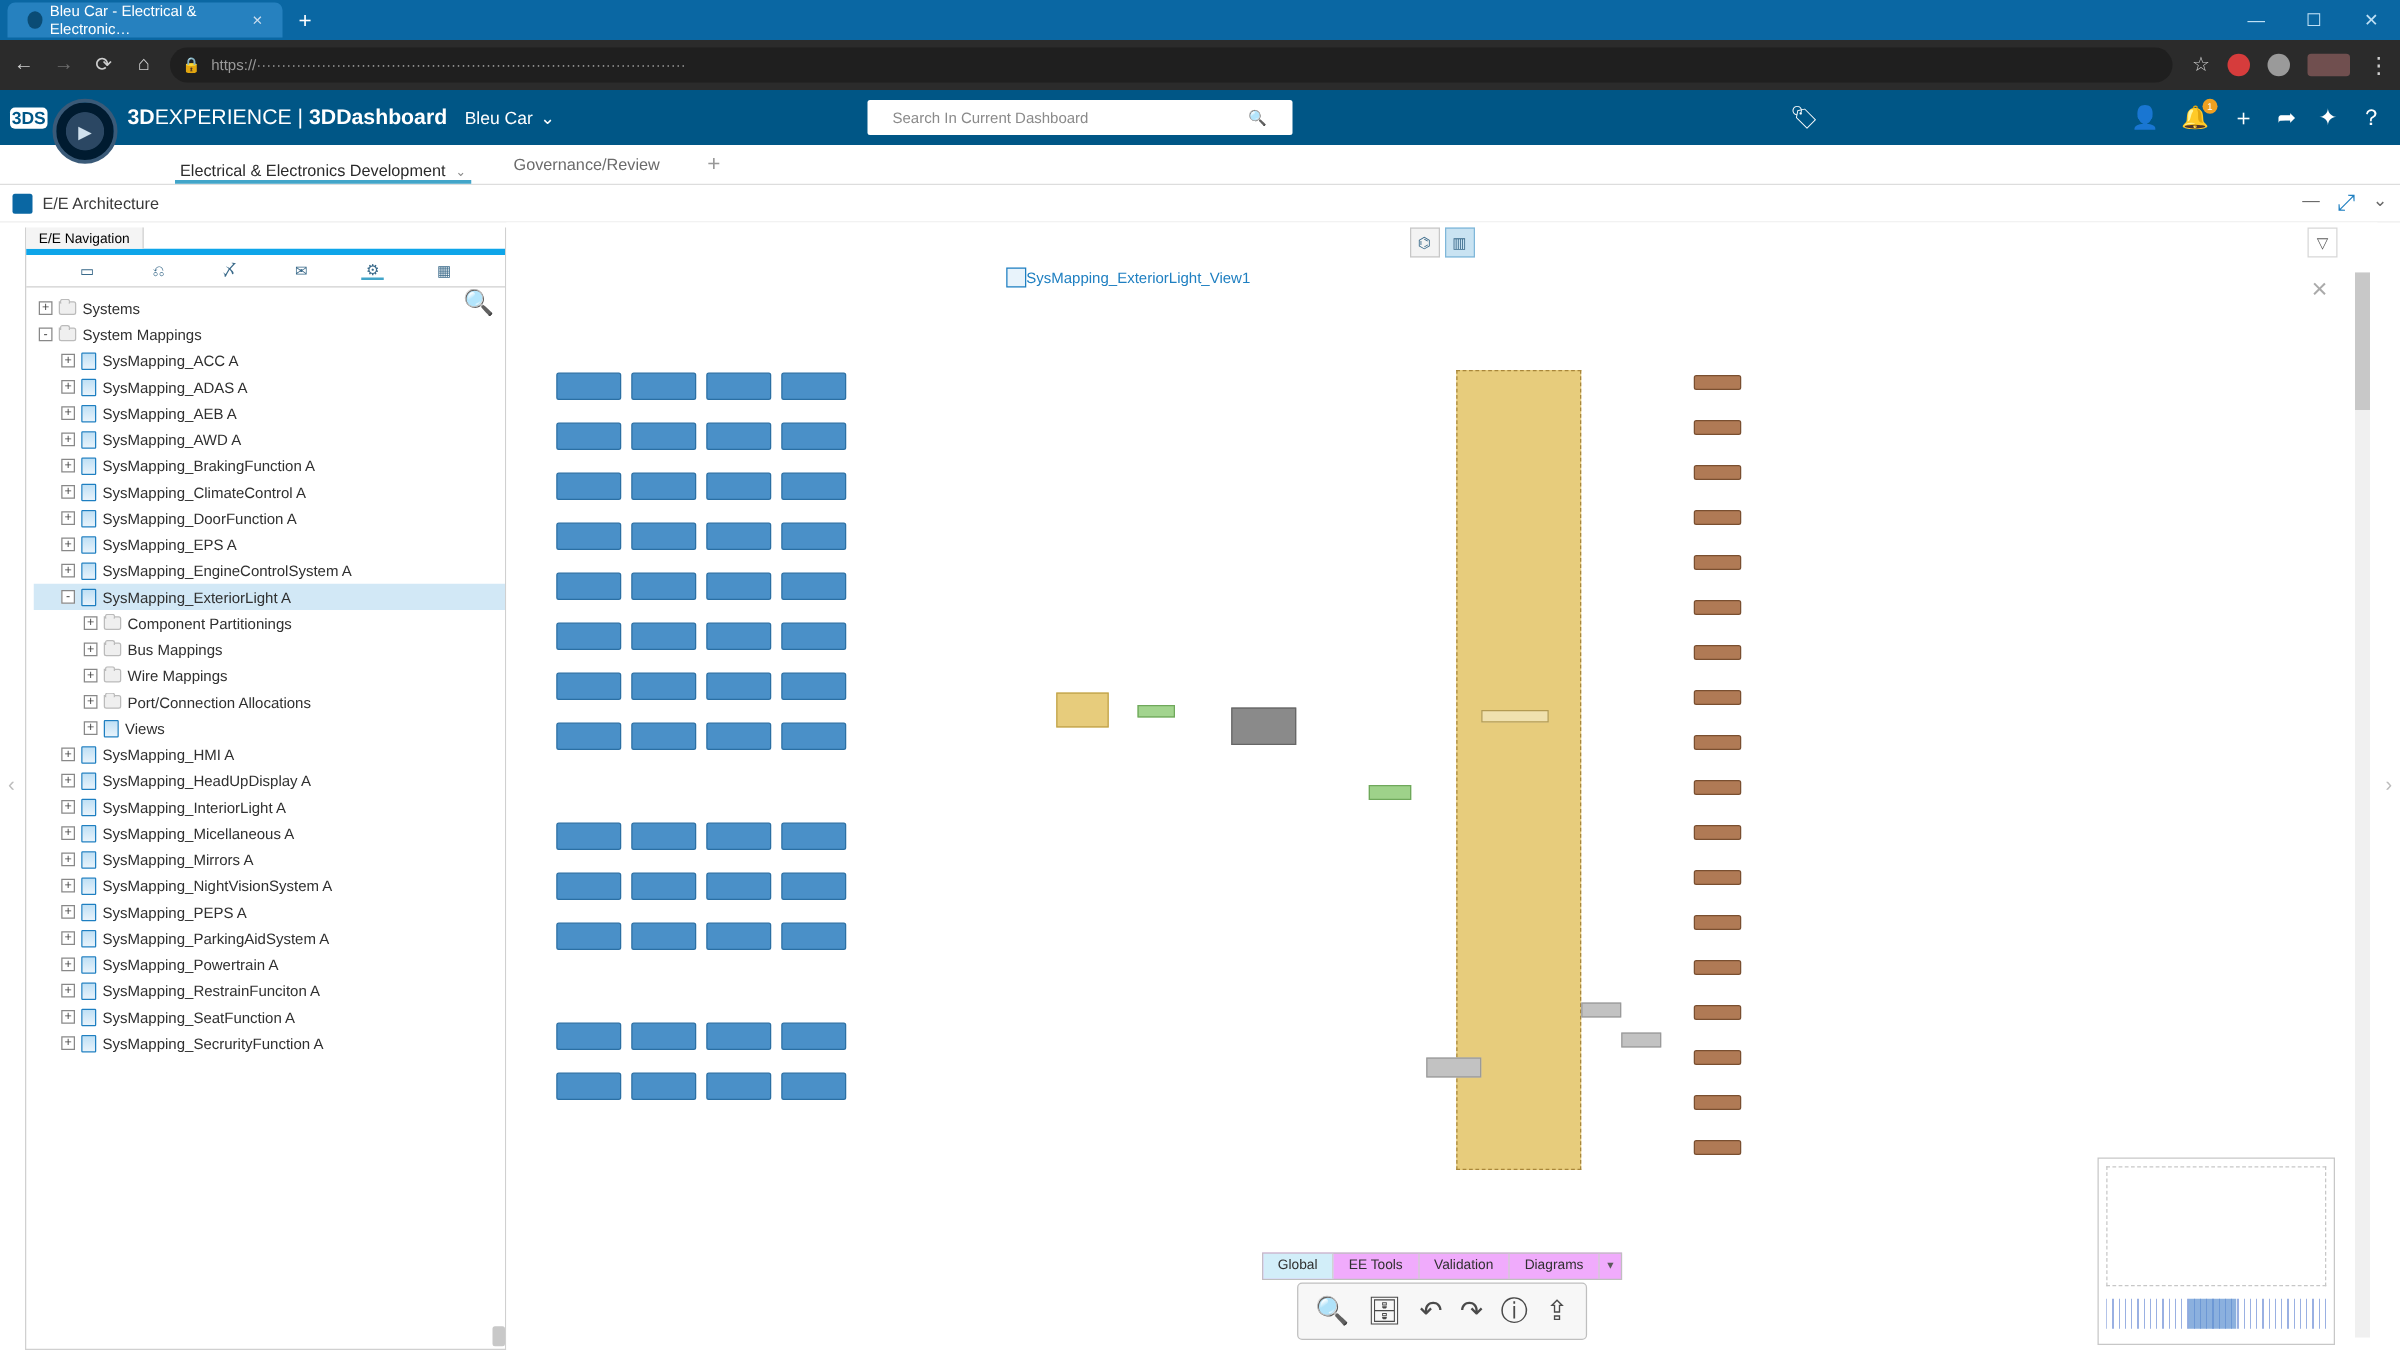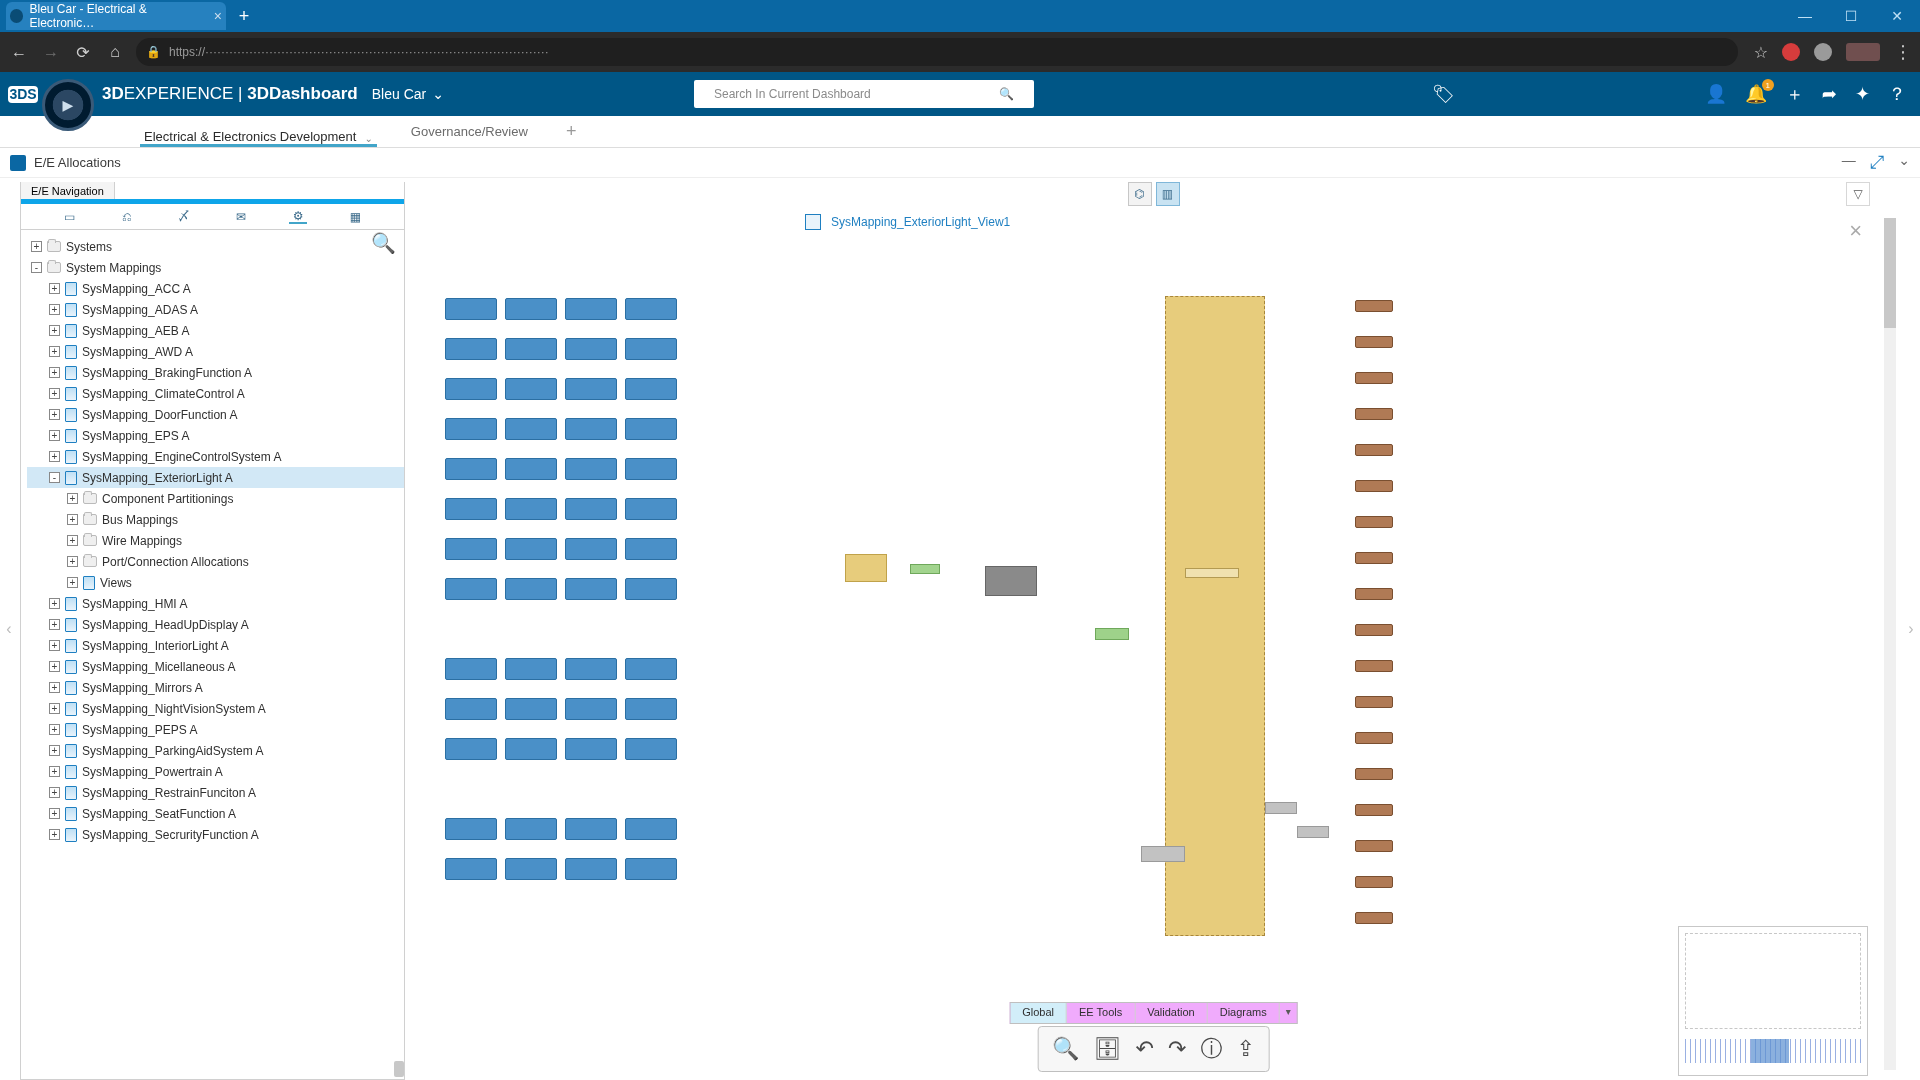--- a/index.html
+++ b/index.html
@@ -1,20 +1,20 @@
 <!DOCTYPE html>
 <html><head>
 <meta charset="utf-8">
 <style>
   * { margin:0; padding:0; box-sizing:border-box; font-family:Arial,Helvetica,sans-serif; }
   body { width:1920px; height:1080px; overflow:hidden; background:#fff; }
 
   
   .titlebar { height:32px; background:#0a67a3; display:flex; align-items:center; }
-  .tab { margin-left:6px; height:28px; width:220px; background:#2681bf; border-radius:6px 6px 0 0; display:flex; align-items:center; padding:0 4px; gap:6px; color:#fff; font-size:12px; }
+  .tab { margin-left:6px; height:28px; width:220px; background:#2681bf; border-radius:6px 6px 0 0; display:flex; align-items:center; padding:0 16px; gap:6px; color:#fff; font-size:12px; }
   .tab .favicon { width:14px; height:14px; background:#0a4c75; border-radius:50%; }
   .tab .close { margin-left:auto; color:#cde; font-size:14px; cursor:pointer; }
   .newtab { width:24px; height:24px; display:flex; align-items:center; justify-content:center; color:#fff; font-size:18px; margin-left:6px; cursor:pointer; }
   .wincontrols { margin-left:auto; display:flex; }
   .winbtn { width:46px; height:32px; display:flex; align-items:center; justify-content:center; color:#bfe0f5; font-size:14px; cursor:pointer; }
 
   .toolbar { height:40px; background:#2b2b2b; display:flex; align-items:center; padding:0 8px; gap:10px; color:#cfcfcf; }
   .navbtn { width:22px; height:22px; display:flex; align-items:center; justify-content:center; font-size:16px; color:#cfcfcf; cursor:pointer; }
   .urlbar { flex:1; height:28px; background:#1f1f1f; border-radius:14px; display:flex; align-items:center; padding:0 10px; gap:8px; color:#9a9a9a; font-size:12px; overflow:hidden; }
   .lock { font-size:12px; }
@@ -77,21 +77,21 @@
 
   
   .canvas { flex:1; position:relative; background:#fff; overflow:hidden; border-left:none; }
   .canvastop { position:absolute; top:4px; left:50%; transform:translateX(-50%); display:flex; gap:4px; }
   .ctbtn { width:24px; height:24px; border:1px solid #c7c7c7; background:#f3f3f3; display:flex; align-items:center; justify-content:center; font-size:12px; color:#3a6a8a; cursor:pointer; }
   .ctbtn.active { background:#c9e3f2; border-color:#7fb7d9; }
   .filterbtn { position:absolute; right:32px; top:4px; width:24px; height:24px; border:1px solid #d7d7d7; display:flex; align-items:center; justify-content:center; color:#5a5a5a; font-size:12px; cursor:pointer; }
   .scrollv { position:absolute; right:6px; top:40px; bottom:10px; width:12px; background:#f0f0f0; }
   .scrollv .thumb { position:absolute; left:0; right:0; top:0; height:110px; background:#c8c8c8; }
 
-  .viewtitle { position:absolute; left:400px; top:36px; display:flex; align-items:center; gap:10px; font-size:12px; }
+  .viewtitle { position:absolute; left:400px; top:36px; display:flex; align-items:center; font-size:12px; }
   .viewtitle a { color:#1e7fc1; text-decoration:none; }
   .vicon { width:16px; height:16px; border:1px solid #1e7fc1; background:#e8f3fb; }
   .closegraph { position:absolute; right:40px; top:40px; font-size:22px; color:#aaa; cursor:pointer; }
 
   
   .grid { position:absolute; left:20px; top:60px; }
   .bluebox { position:absolute; width:52px; height:22px; background:#4a90c8; border:1px solid #2b6fa3; border-radius:2px; }
   .brownbox { position:absolute; width:38px; height:12px; background:#b07a55; border:1px solid #7a4f30; border-radius:2px; }
   .yellowbox { position:absolute; width:42px; height:28px; background:#e7cc7c; border:1px solid #c0a24a; }
   .greenbox { position:absolute; width:30px; height:10px; background:#a2d48e; border:1px solid #6fa85b; }
@@ -186,21 +186,21 @@
     <span class="chev">⌄</span>
   </div>
   <div class="apptab">
     <span>Governance/Review</span>
   </div>
   <div class="apptab addtab">+</div>
 </div>
 
 <div class="panelhdr">
   <span class="picon"></span>
-  <span>E/E Allocations</span>
+  <span>E/E Architecture</span>
   <div class="panelctrls">
     <span>—</span>
     <span class="collapse-blue">⤢</span>
     <span>⌄</span>
   </div>
 </div>
 
 <div class="main">
   <div class="sidehandle">‹</div>
 

